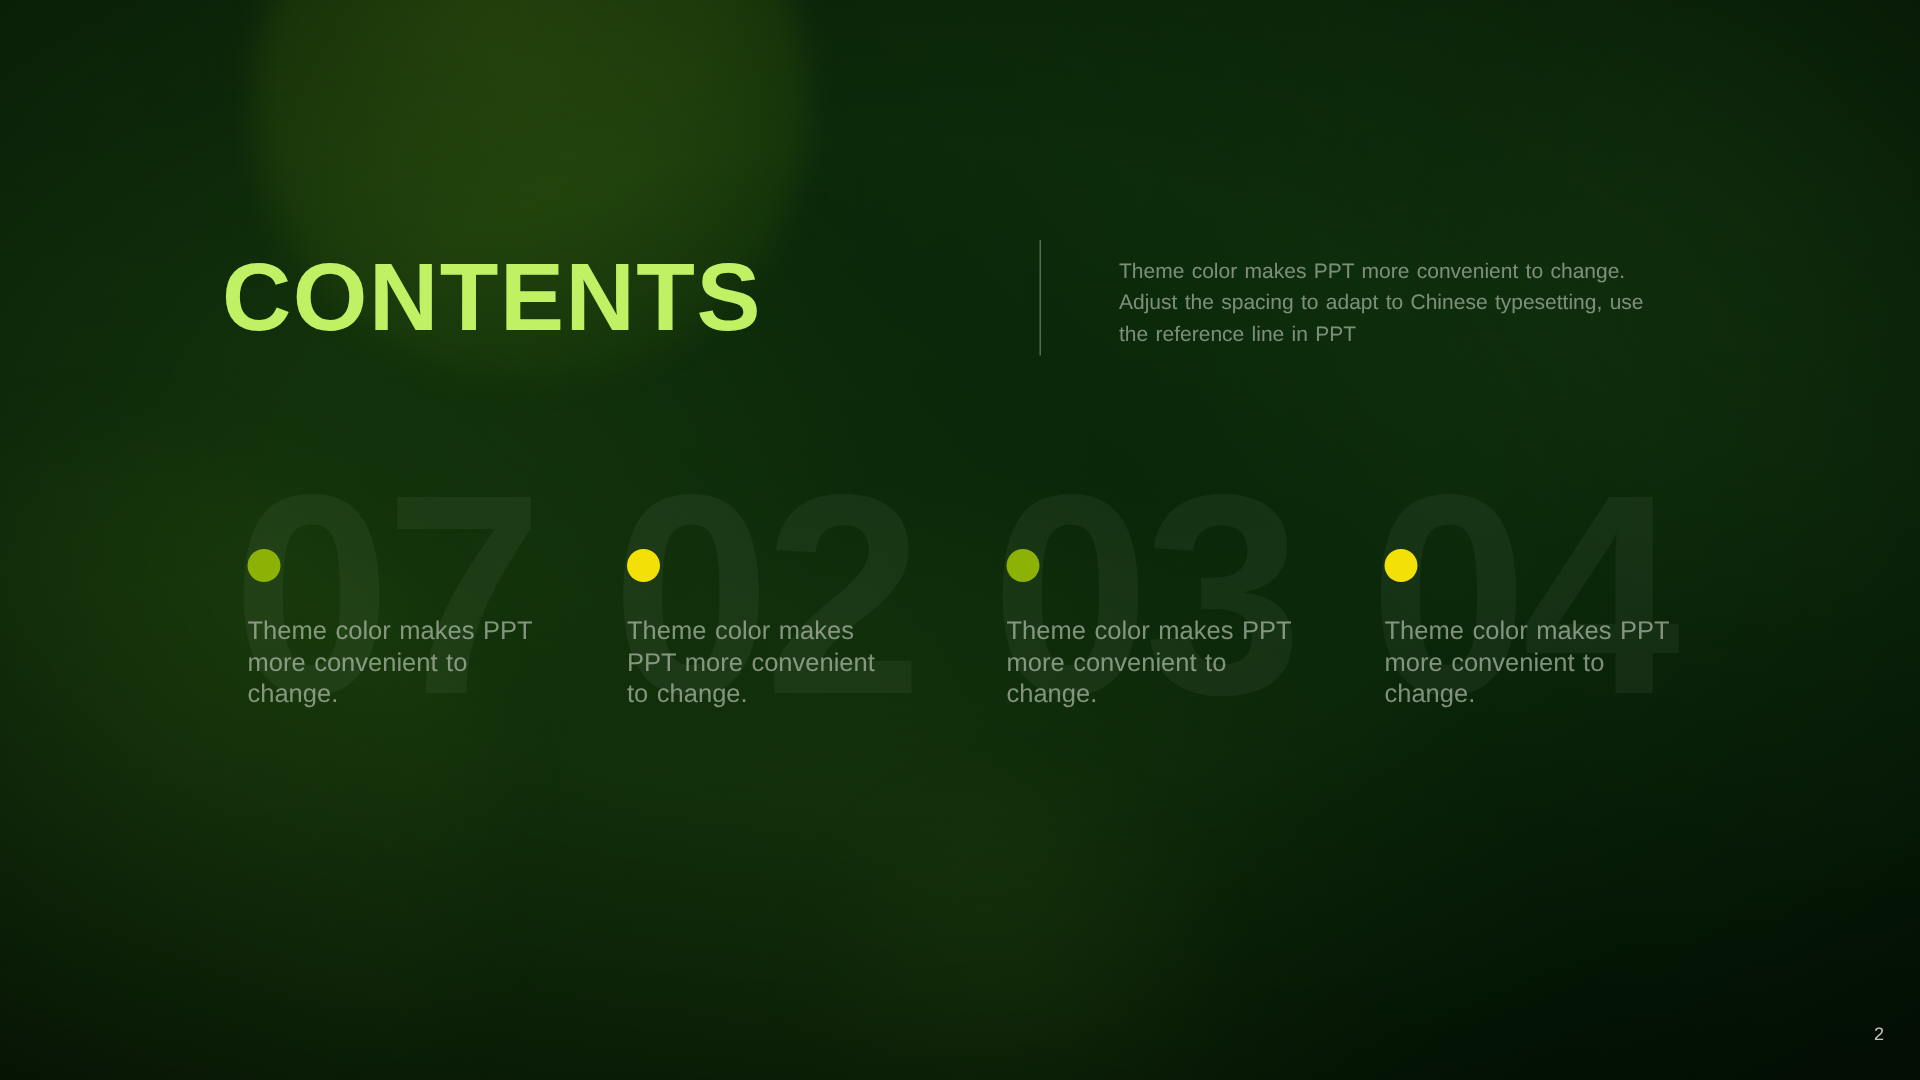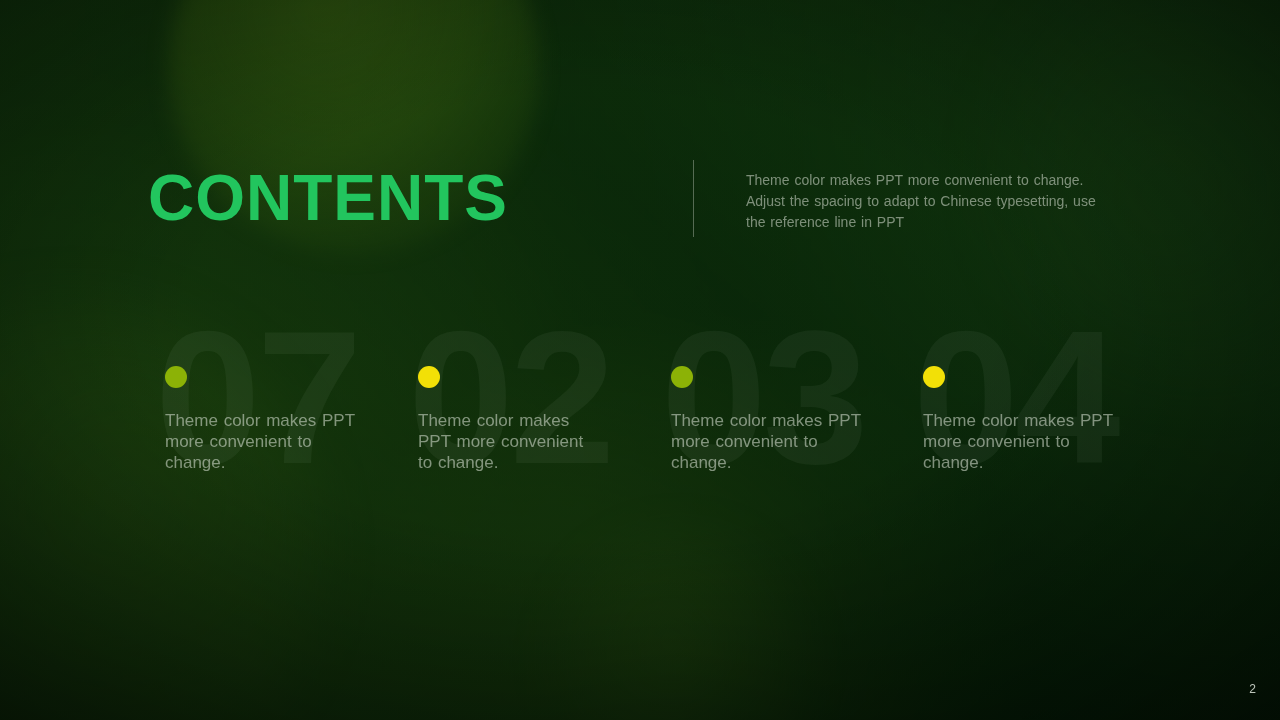--- a/index.html
+++ b/index.html
@@ -103,21 +103,21 @@
 
   
   .header { position:absolute; left:0; top:0; width:1280px; height:300px; }
 
   .title {
     position:absolute;
     left:148px; top:166px;
     font-size:64px;
     font-weight:bold;
     letter-spacing:1px;
-    color:#22c55e;
+    color:#bef264;
     line-height:1;
     white-space:nowrap;
   }
 
   .divider {
     position:absolute;
     left:693px; top:160px;
     width:1px; height:77px;
     background:rgba(190,200,185,.42);
   }

